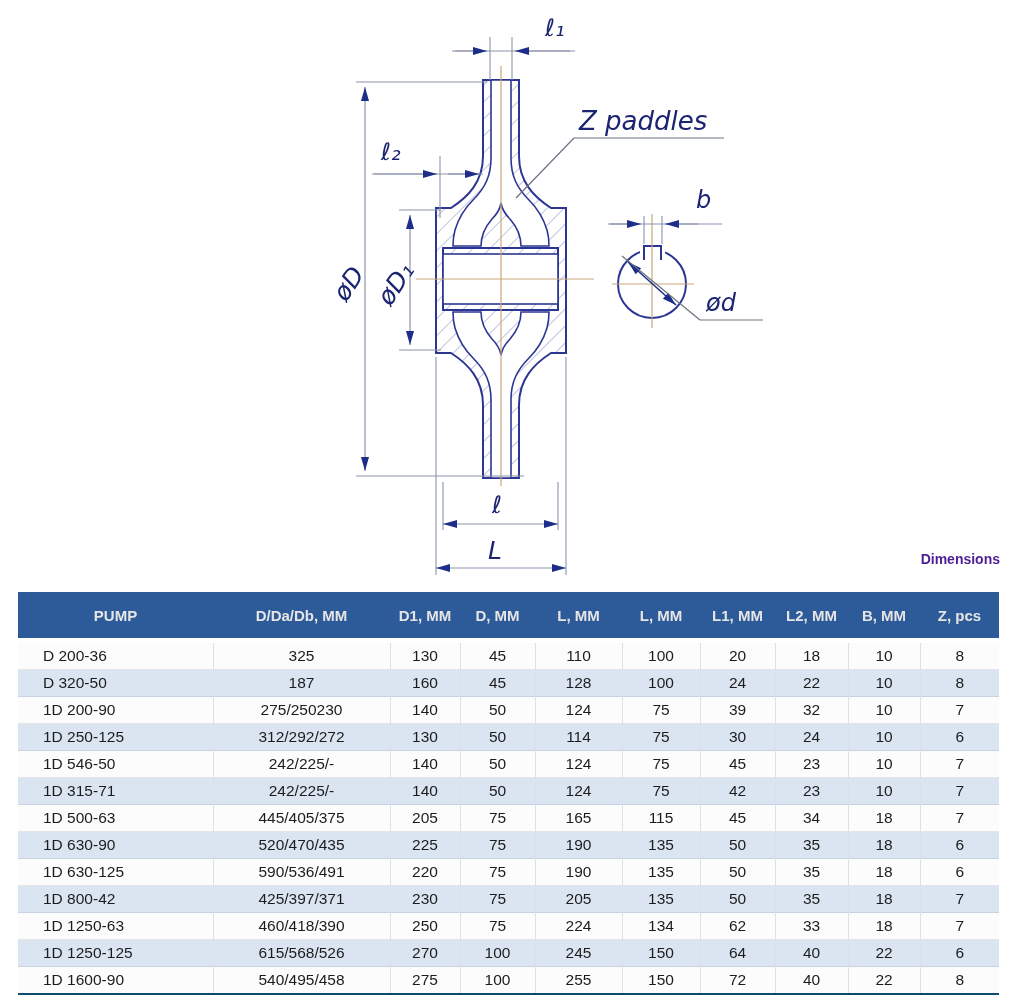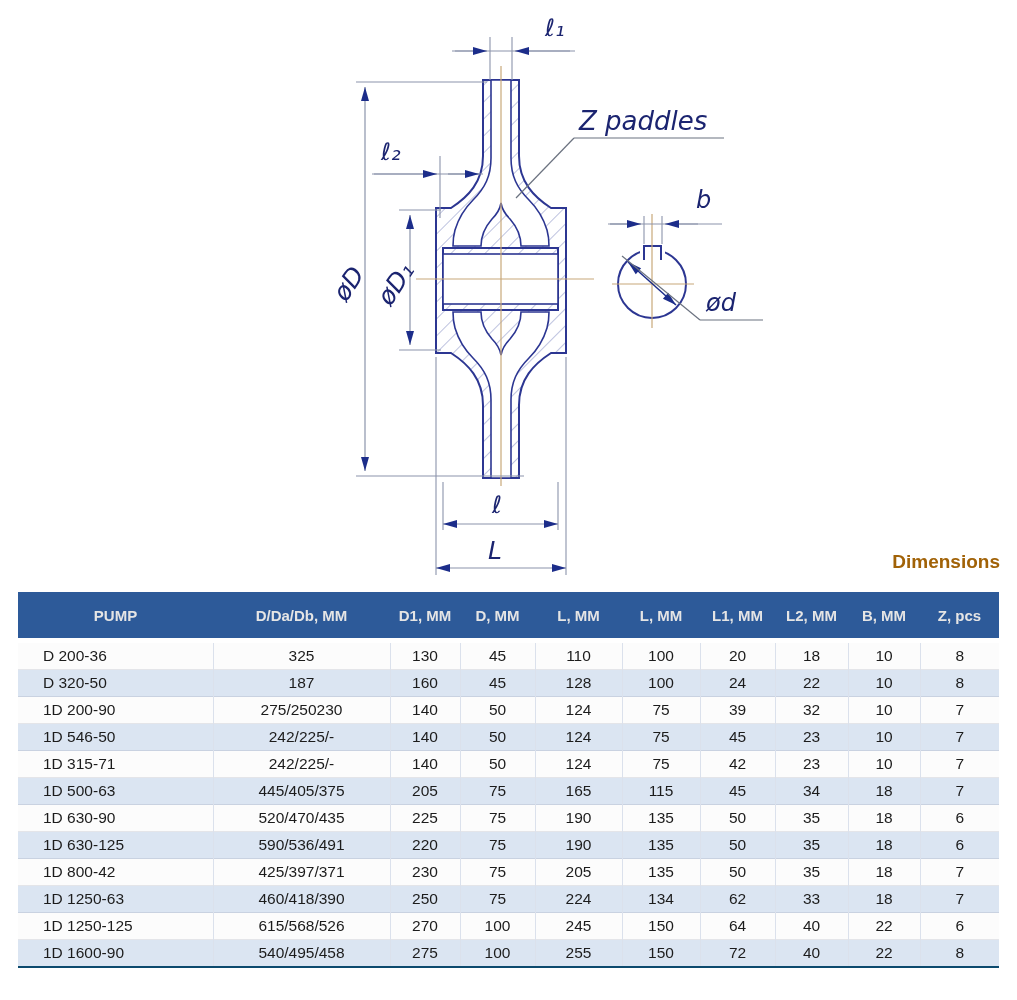--- a/index.html
+++ b/index.html
@@ -3,21 +3,21 @@
 <meta charset="utf-8">
 <style>
   html,body{margin:0;padding:0;}
   body{
     width:1017px;height:1000px;position:relative;background:#ffffff;
     font-family:"Liberation Sans",sans-serif;overflow:hidden;
   }
   .drawing-wrap{position:absolute;left:0;top:8px;width:1017px;height:588px;}
   .dim-title{
     position:absolute;top:551px;right:17px;
-    font-size:19px;font-weight:bold;color:#a16207;letter-spacing:0px;
+    font-size:14px;font-weight:bold;color:#4c1d95;letter-spacing:0px;
   }
   table.spec{
     position:absolute;left:18px;top:592px;width:981px;
     border-collapse:collapse;table-layout:fixed;
     font-size:15.5px;color:#1c1c1c;
   }
   table.spec thead th{
     background:#2d5a99;color:#e5e5e5;font-size:15px;font-weight:bold;
     height:46px;text-align:center;padding:0 2px;border:none;
     border-bottom:5px solid #ffffff;
@@ -213,20 +213,32 @@
         <td>140</td>
         <td>50</td>
         <td>124</td>
         <td>75</td>
         <td>39</td>
         <td>32</td>
         <td>10</td>
         <td>7</td>
       </tr>
       <tr>
+        <td class="pump">1D 250-125</td>
+        <td>312/292/272</td>
+        <td>130</td>
+        <td>50</td>
+        <td>114</td>
+        <td>75</td>
+        <td>30</td>
+        <td>24</td>
+        <td>10</td>
+        <td>6</td>
+      </tr>
+      <tr>
         <td class="pump">1D 546-50</td>
         <td>242/225/-</td>
         <td>140</td>
         <td>50</td>
         <td>124</td>
         <td>75</td>
         <td>45</td>
         <td>23</td>
         <td>10</td>
         <td>7</td>

